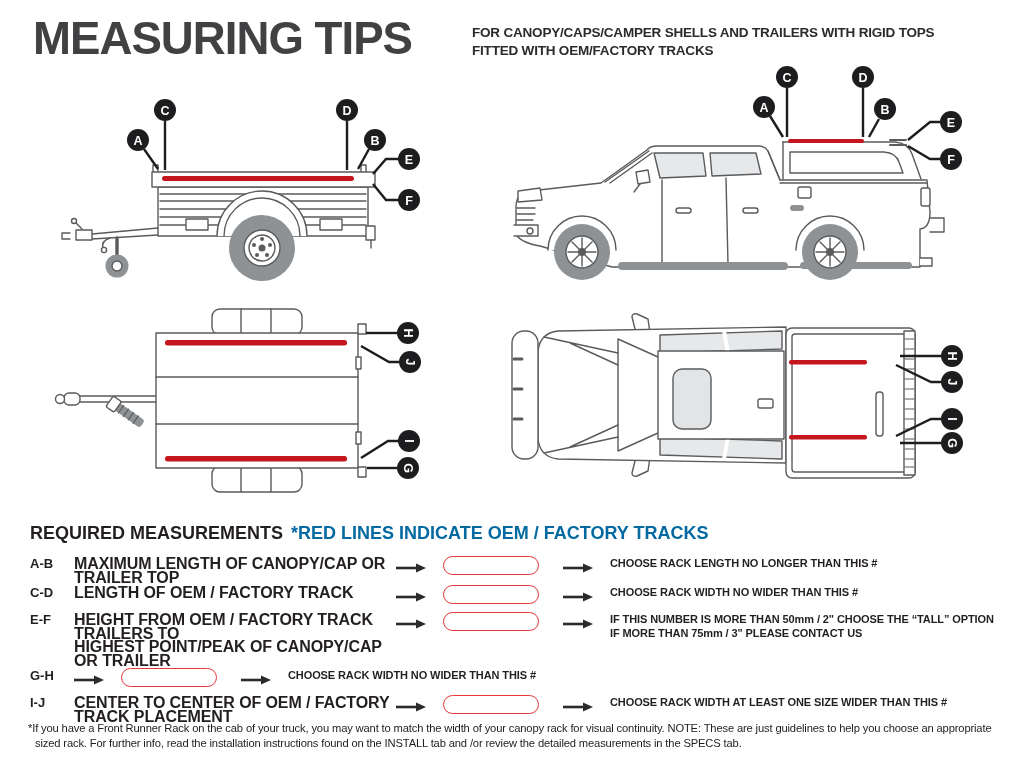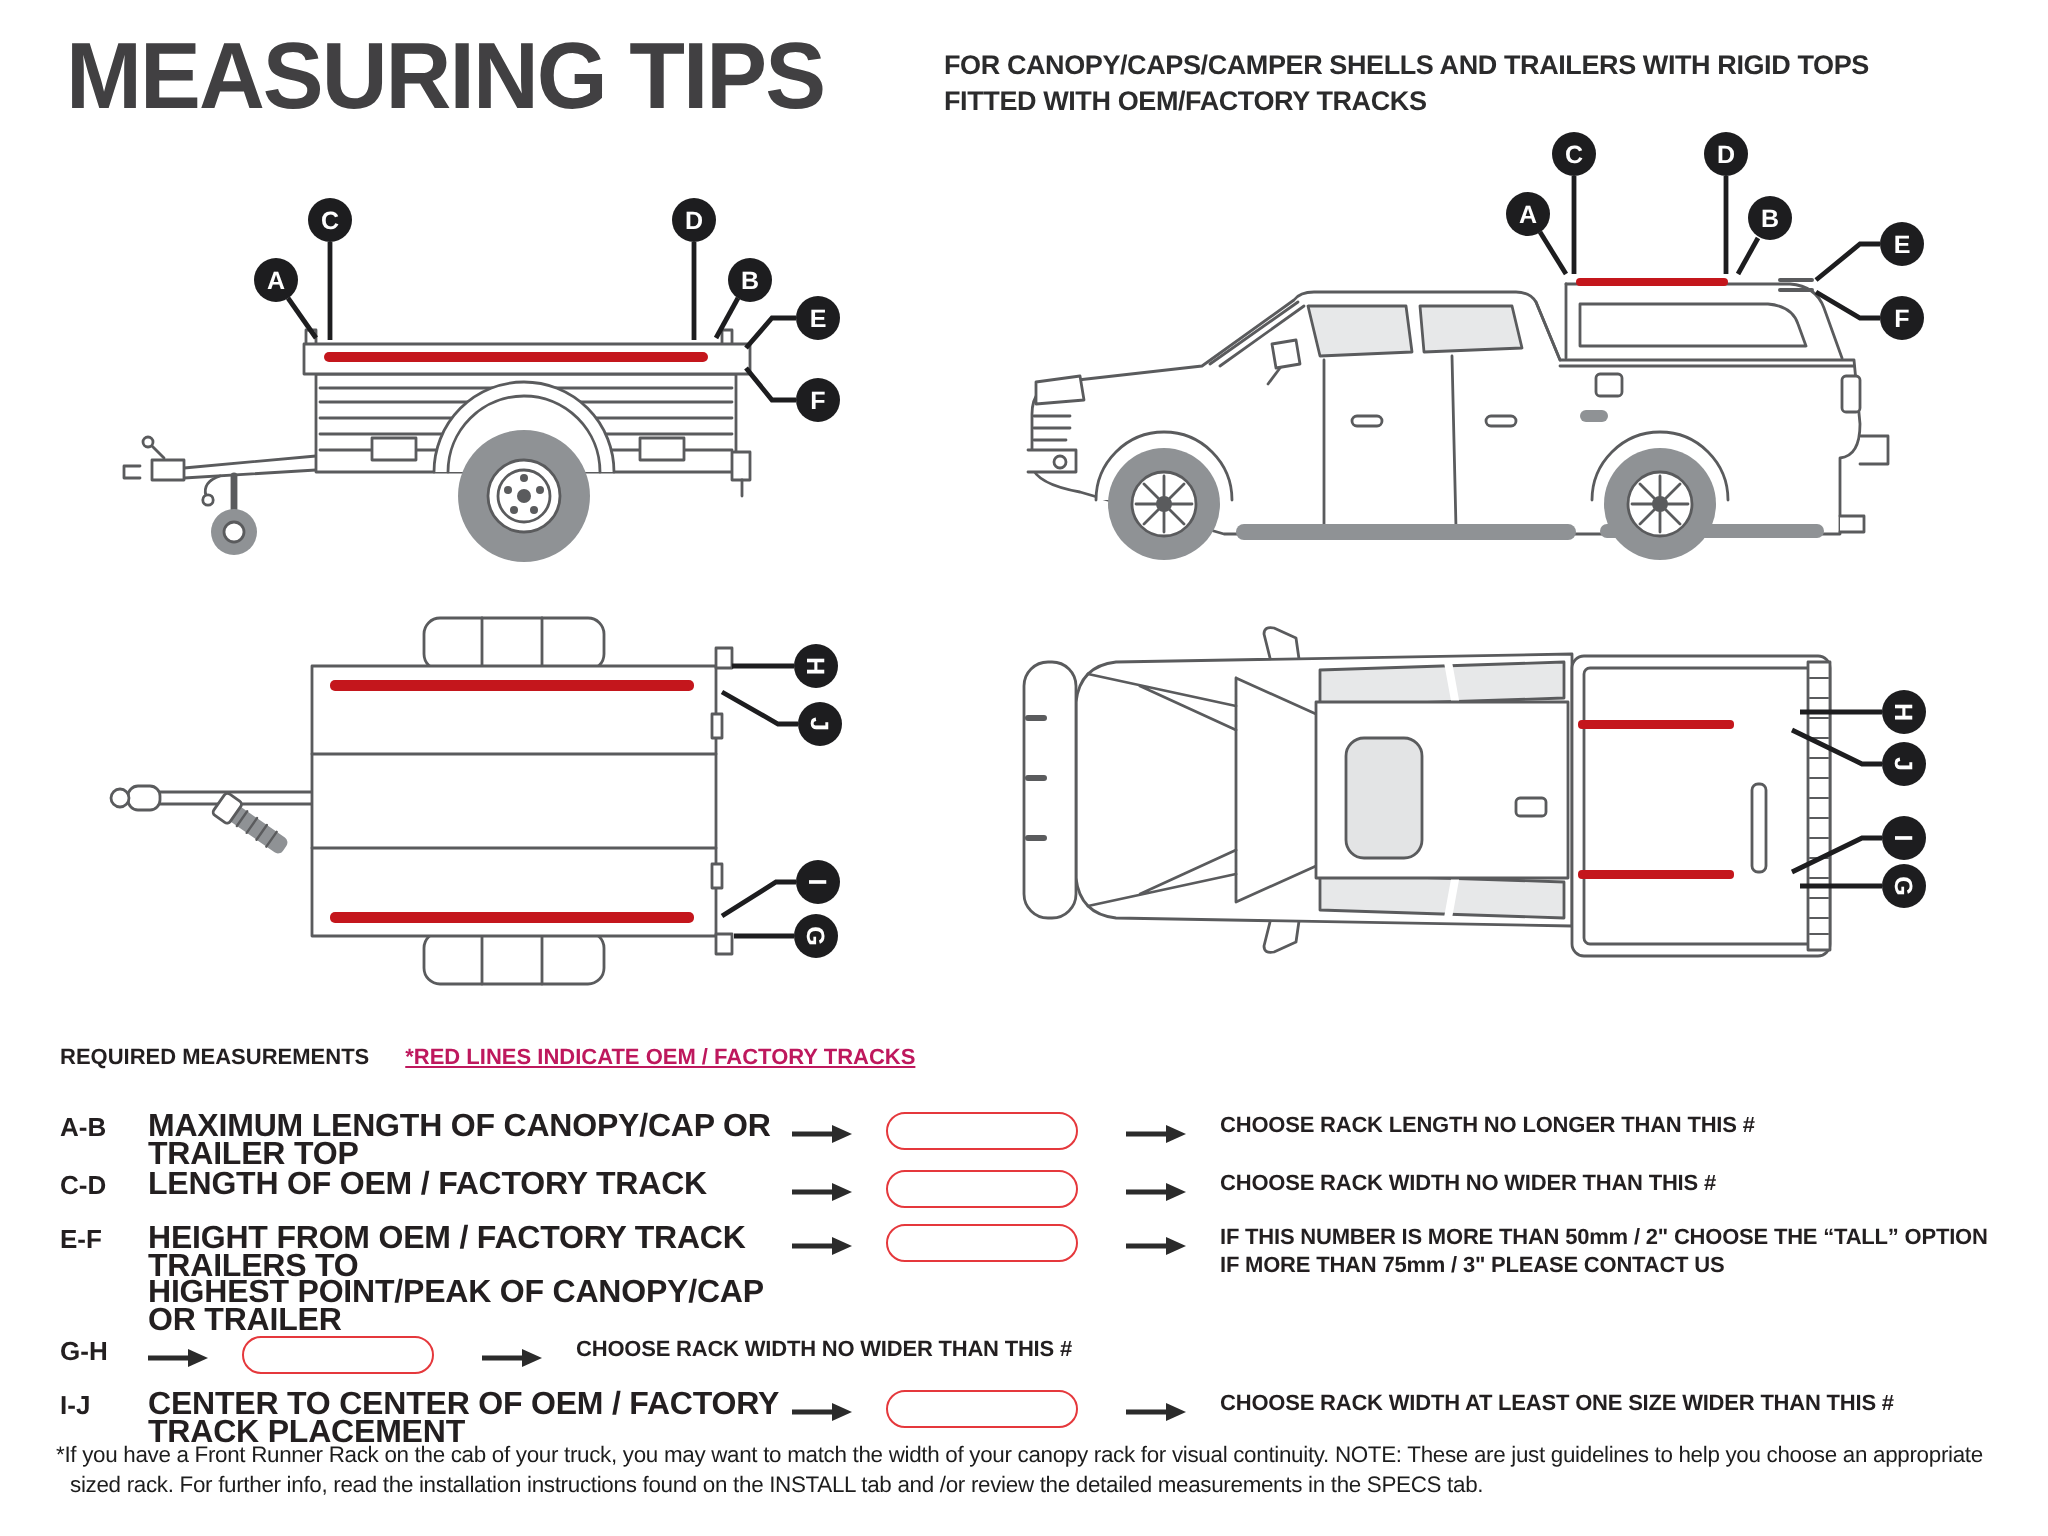--- a/index.html
+++ b/index.html
@@ -8,22 +8,22 @@
   .abs{position:absolute;}
   .pre{white-space:pre-line;}
 
   
   .title{left:33px;top:10px;font-size:47px;font-weight:bold;color:#414042;
          letter-spacing:-1px;transform:scaleX(0.97);transform-origin:left top;}
   .subtitle{left:472px;top:24px;font-size:13.5px;font-weight:bold;line-height:17.5px;
             letter-spacing:-0.2px;color:#2b2b2c;}
 
   
-  .sec-head{left:30px;top:523px;display:flex;gap:18px;font-size:11px;font-weight:bold;}
-  .red-note{color:#be185d;text-decoration:underline;}
+  .sec-head{left:30px;top:523px;display:flex;gap:8px;font-size:18px;font-weight:bold;}
+  .red-note{color:#0369a1;}
   .rows{left:30px;top:555px;width:985px;}
   .mrow{display:flex;align-items:flex-start;}
   .h27{min-height:27px;} .h41{min-height:41px;}
   .c-range{width:44px;font-size:13px;font-weight:bold;padding-top:1px;}
   .c-desc{width:322px;font-size:16px;font-weight:bold;line-height:13.5px;letter-spacing:-0.1px;padding-top:2px;}
   .c-arrow{width:47px;padding-top:4px;}
   .c-pill{width:120px;padding-top:1px;}
   .pill{width:94px;height:17px;border:1.6px solid #e5383c;border-radius:10.5px;background:#fff;}
   .c-result{flex:1;font-size:11px;font-weight:bold;line-height:13.5px;letter-spacing:-0.1px;padding-top:2px;}
 

